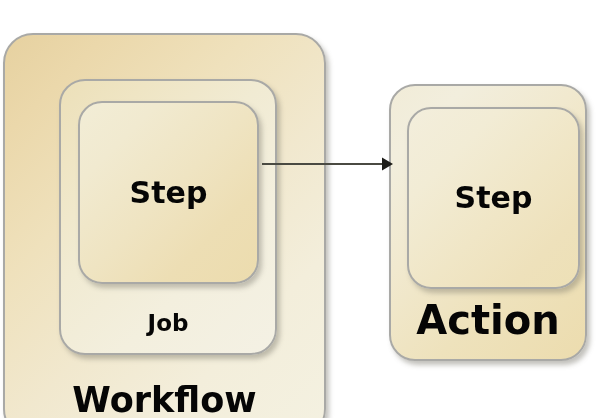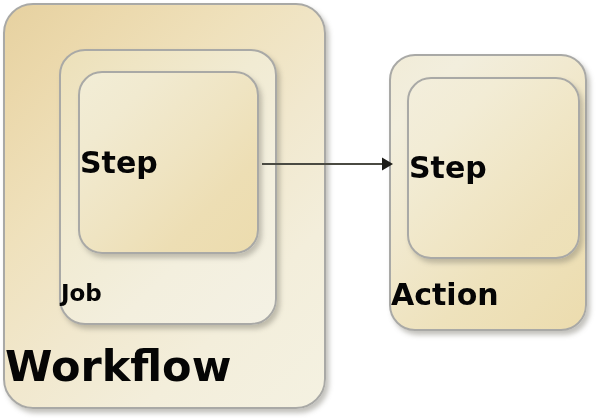--- a/index.html
+++ b/index.html
@@ -18,20 +18,22 @@
     overflow: hidden;
   }
 
   
   .box {
     position: absolute;
     box-sizing: border-box;
     border: 2px solid #a9a9a6;
     display: flex;
     align-items: flex-end;
+    justify-content: center;
+    margin-top: 30px;
   }
 
   
   .box-workflow {
     left: 3px;
     top: 3px;
     width: 323px;
     height: 406px;
     border-radius: 30px;
     background: linear-gradient(135deg,
@@ -114,22 +116,22 @@
   .label {
     color: #050505;
     font-weight: bold;
     letter-spacing: 0px;
     line-height: 1;
     white-space: nowrap;
     user-select: none;
   }
   .label-step        { font-size: 30px; }
   .label-job         { font-size: 23px; margin-bottom: 18px; }
-  .label-workflow    { font-size: 43px; margin-bottom: 19px; }
-  .label-action      { font-size: 30px; margin-bottom: 19px; }
+  .label-workflow    { font-size: 35px; margin-bottom: 19px; }
+  .label-action      { font-size: 40px; margin-bottom: 19px; }
 
   
   .arrow-wrap {
     position: absolute;
     left: 260px;
     top: 148px;
     width: 134px;
     height: 32px;
     pointer-events: none;
   }

